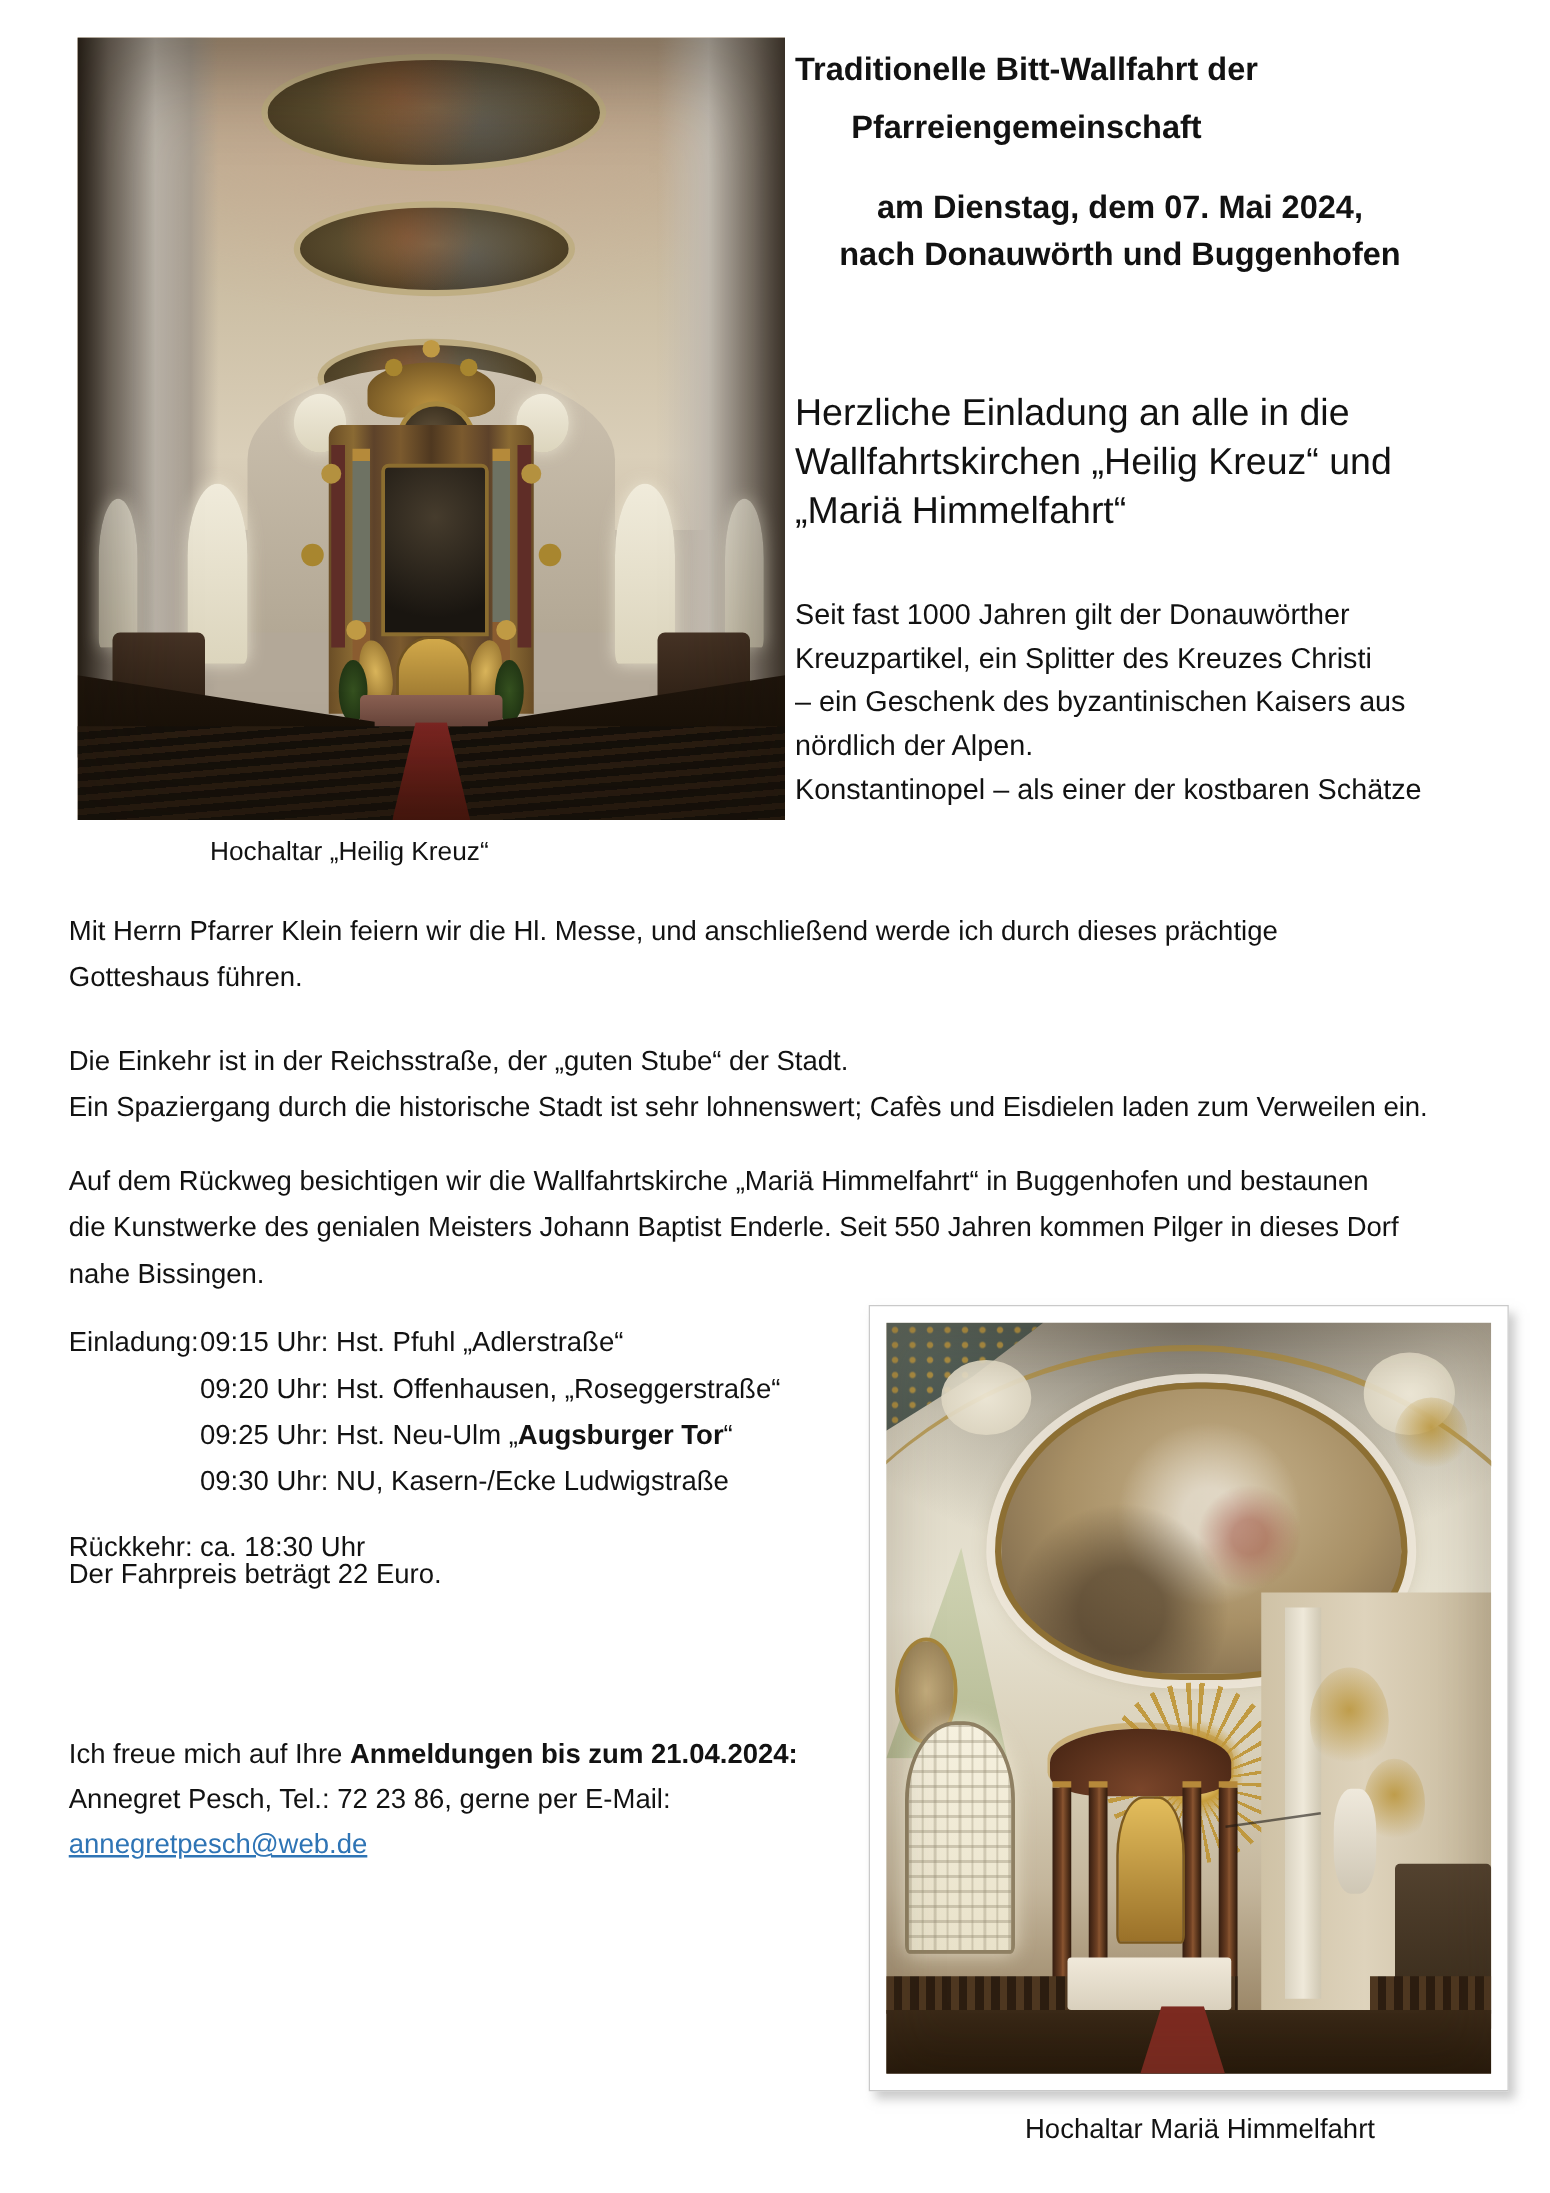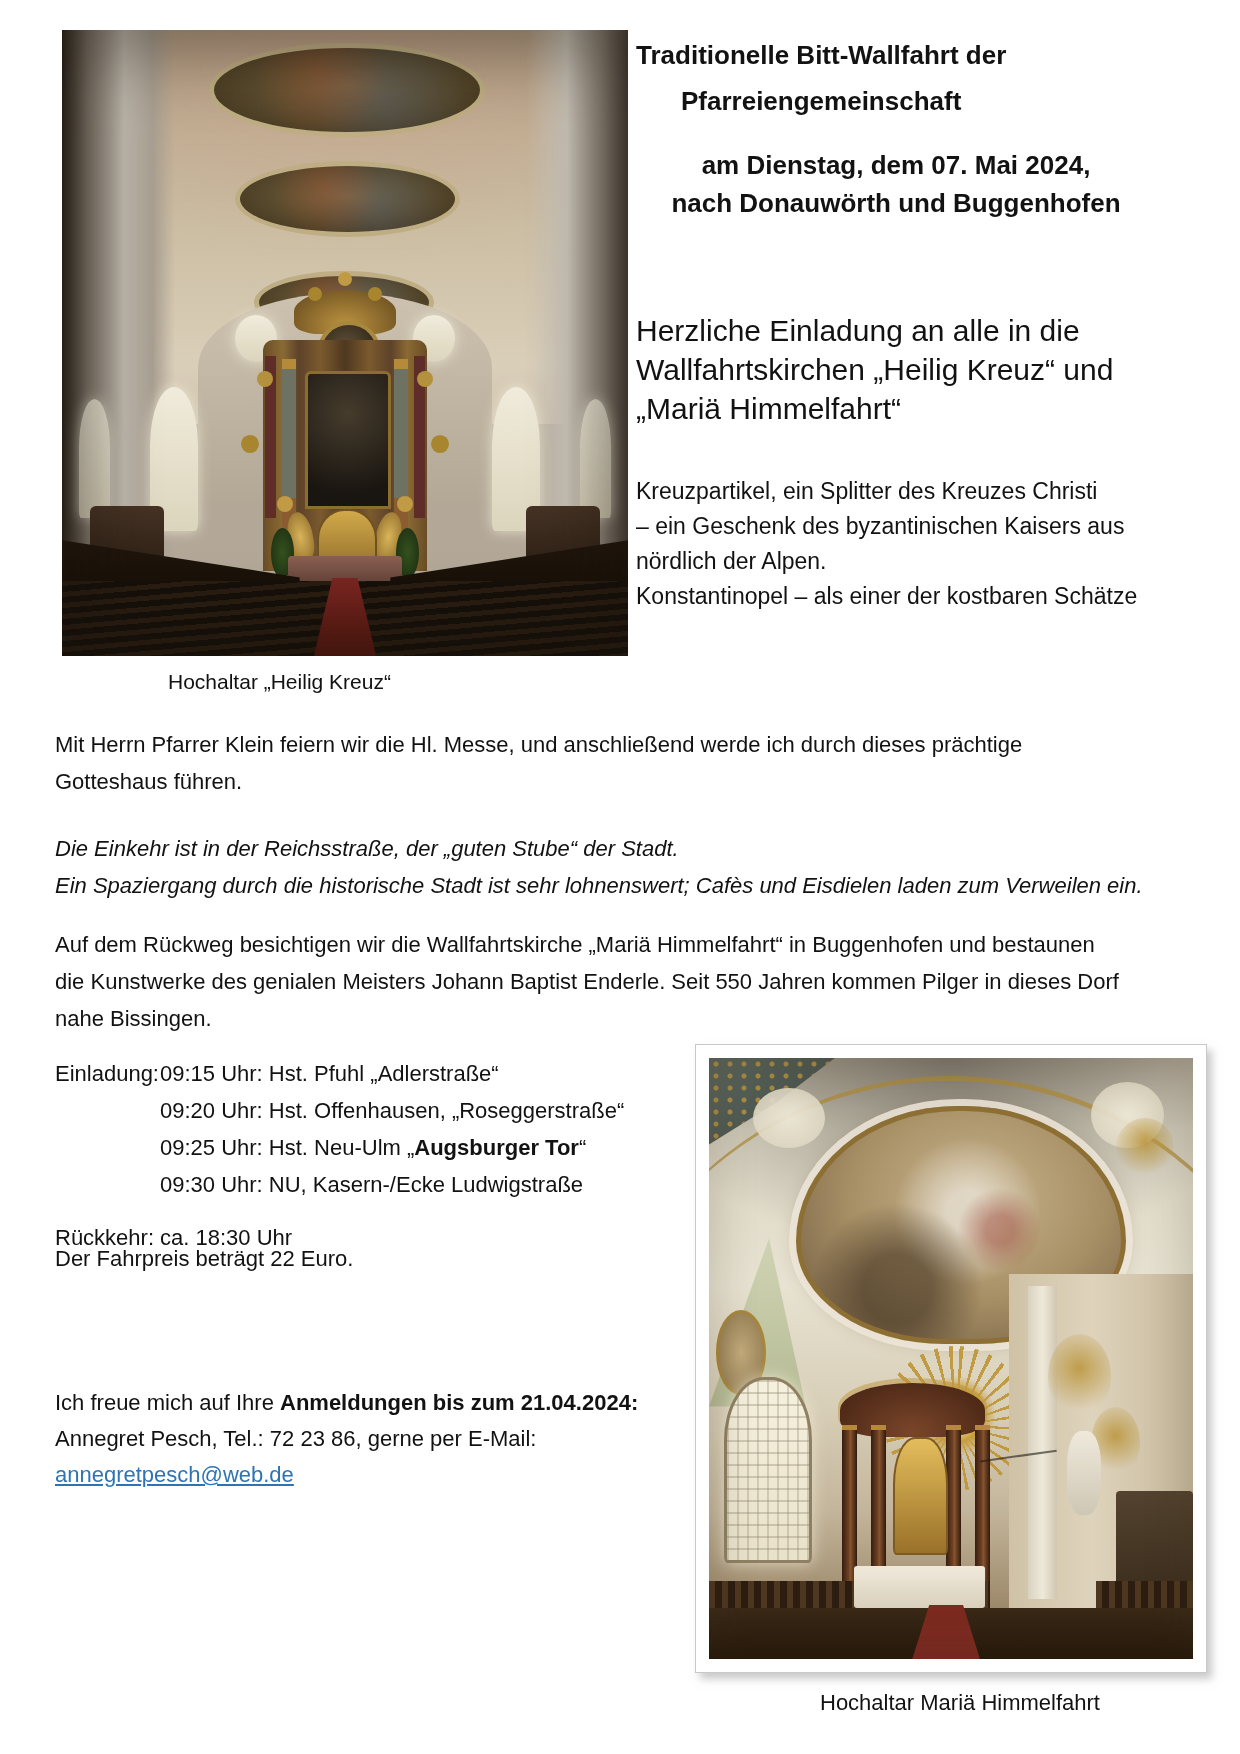--- a/index.html
+++ b/index.html
@@ -224,32 +224,33 @@
     <div>nach Donauwörth und Buggenhofen</div>
   </div>
 
   <div class="t invite" style="left:636px;top:295px;">
     <div>Herzliche Einladung an alle in die</div>
     <div>Wallfahrtskirchen „Heilig Kreuz“ und</div>
     <div>„Mariä Himmelfahrt“</div>
   </div>
 
   <div class="t hist" style="left:636px;top:474px;">
+    <div>Seit fast 1000 Jahren gilt der Donauwörther</div>
     <div>Kreuzpartikel, ein Splitter des Kreuzes Christi</div>
     <div>– ein Geschenk des byzantinischen Kaisers aus</div>
     <div>nördlich der Alpen.</div>
     <div>Konstantinopel – als einer der kostbaren Schätze</div>
   </div>
 
   <div class="t body-l" style="left:55px;top:726px;">
     <div>Mit Herrn Pfarrer Klein feiern wir die Hl. Messe, und anschließend werde ich durch dieses prächtige</div>
     <div>Gotteshaus führen.</div>
   </div>
 
-  <div class="t body-l" style="left:55px;top:830px;font-style:italic;">
+  <div class="t body-l" style="left:55px;top:830px;">
     <div>Die Einkehr ist in der Reichsstraße, der „guten Stube“ der Stadt.</div>
     <div>Ein Spaziergang durch die historische Stadt ist sehr lohnenswert; Cafès und Eisdielen laden zum Verweilen ein.</div>
   </div>
 
   <div class="t body-l" style="left:55px;top:926px;">
     <div>Auf dem Rückweg besichtigen wir die Wallfahrtskirche „Mariä Himmelfahrt“ in Buggenhofen und bestaunen</div>
     <div>die Kunstwerke des genialen Meisters Johann Baptist Enderle. Seit 550 Jahren kommen Pilger in dieses Dorf</div>
     <div>nahe Bissingen.</div>
   </div>
 

